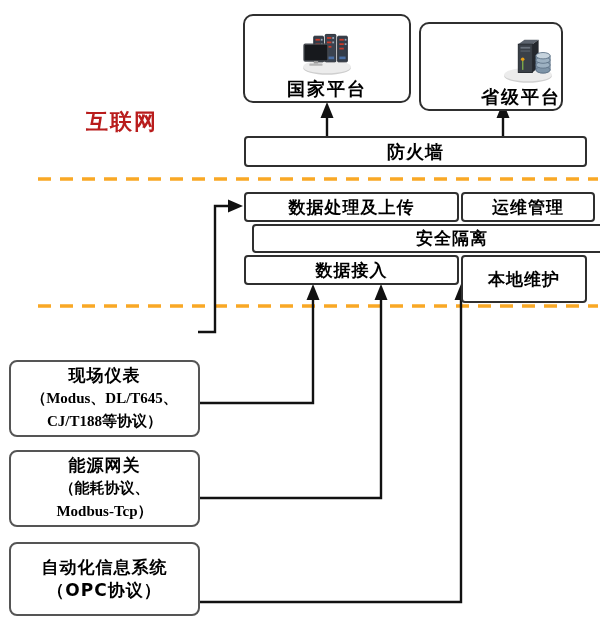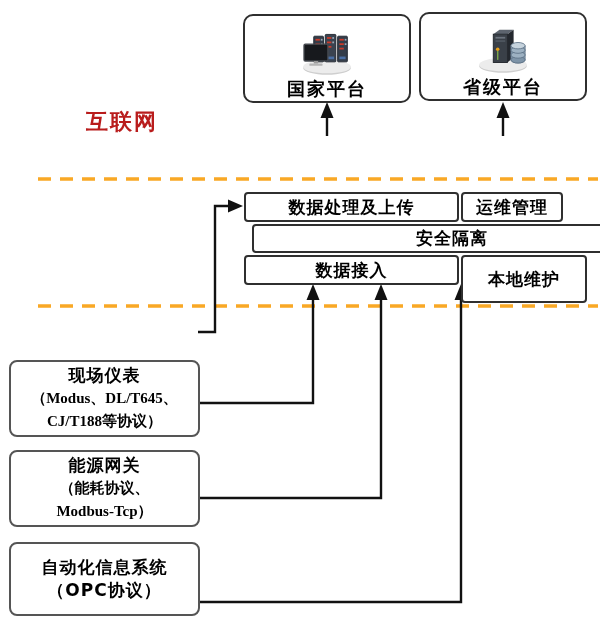--- a/index.html
+++ b/index.html
@@ -86,21 +86,21 @@
         <rect x="33" y="30" width="8" height="3" fill="#4a6fa5"></rect>
         <rect x="47" y="30" width="7" height="3" fill="#4a6fa5"></rect>
       </g>
       <rect x="7" y="16" width="27" height="19" rx="1.5" fill="#17191d" stroke="#45494f" stroke-width="1.5"></rect>
       <rect x="18" y="35" width="5" height="3" fill="#9a9a9a"></rect>
       <rect x="13" y="38" width="15" height="2.5" rx="1" fill="#b5b5b5"></rect>
     </svg>
     <div class="plabel">国家平台</div>
   </div>
 
-  <div class="node platform" style="left:419px;top:12px;width:168px;height:89px;">
+  <div class="node platform" style="left:419px;top:22px;width:144px;height:89px;align-items:flex-end;">
     <svg class="icon" width="66" height="52" viewBox="0 0 66 52">
       <ellipse cx="33" cy="43" rx="27" ry="7.5" fill="#cfcfcf"></ellipse>
       <ellipse cx="33" cy="41.5" rx="27" ry="7.5" fill="#ececec"></ellipse>
       <polygon points="22,7 29,2 45,2 38,7" fill="#5d646e"></polygon>
       <polygon points="38,7 45,2 45,33 38,39" fill="#24282e"></polygon>
       <rect x="22" y="7" width="16" height="32" fill="#3a4048" stroke="#1e2228" stroke-width="1"></rect>
       <rect x="24.5" y="10" width="11" height="2" fill="#6b737d"></rect>
       <rect x="24.5" y="14" width="11" height="1.5" fill="#565e68"></rect>
       <circle cx="27" cy="24" r="2" fill="#e8a018"></circle>
       <rect x="26.3" y="26" width="1.5" height="10" fill="#7fae4a"></rect>
@@ -108,25 +108,28 @@
         <path d="M42 20 v16 a8 3.6 0 0 0 16 0 v-16 z" fill="#8aa0b4" stroke="#5f7488" stroke-width="1"></path>
         <ellipse cx="50" cy="36" rx="8" ry="3.6" fill="#7e94a8" stroke="#5f7488" stroke-width="1"></ellipse>
         <ellipse cx="50" cy="30.5" rx="8" ry="3.6" fill="#9db1c2" stroke="#5f7488" stroke-width="1"></ellipse>
         <ellipse cx="50" cy="25" rx="8" ry="3.6" fill="#9db1c2" stroke="#5f7488" stroke-width="1"></ellipse>
         <ellipse cx="50" cy="20" rx="8" ry="3.6" fill="#c6d3dd" stroke="#5f7488" stroke-width="1"></ellipse>
       </g>
     </svg>
     <div class="plabel">省级平台</div>
   </div>
 
+  <div class="node rowbox" style="left:244px;top:136px;width:343px;height:31px;font-size:18px;">
+    <span>防火墙</span>
+  </div>
 
   <div class="node rowbox" style="left:244px;top:192px;width:215px;height:30px;">
     <span>数据处理及上传</span>
   </div>
-  <div class="node rowbox" style="left:461px;top:192px;width:102px;height:30px;">
+  <div class="node rowbox" style="left:461px;top:192px;width:134px;height:30px;">
     <span>运维管理</span>
   </div>
   <div class="node rowbox" style="left:252px;top:224px;width:400px;height:29px;">
     <span>安全隔离</span>
   </div>
   <div class="node rowbox" style="left:244px;top:255px;width:215px;height:30px;">
     <span>数据接入</span>
   </div>
   <div class="node rowbox" style="left:461px;top:255px;width:126px;height:48px;">
     <span>本地维护</span>

